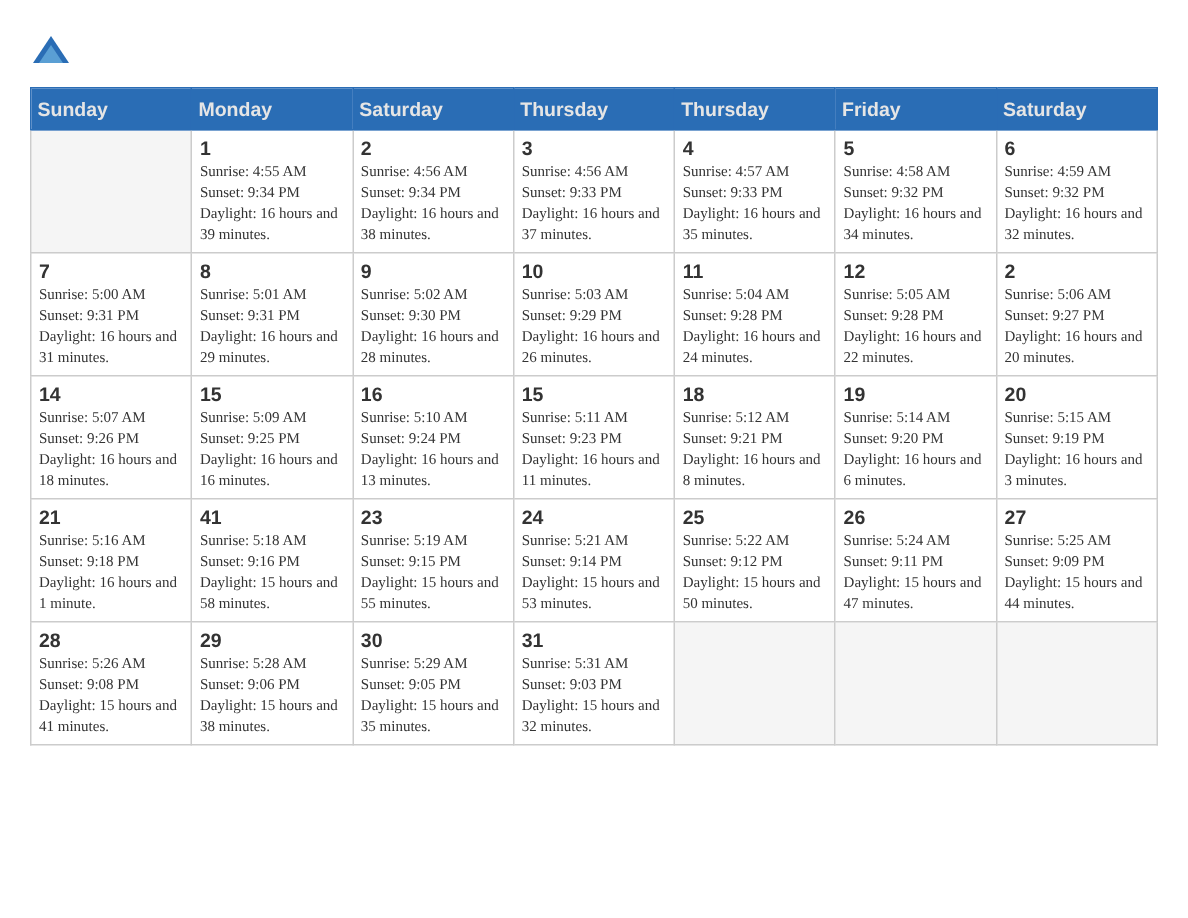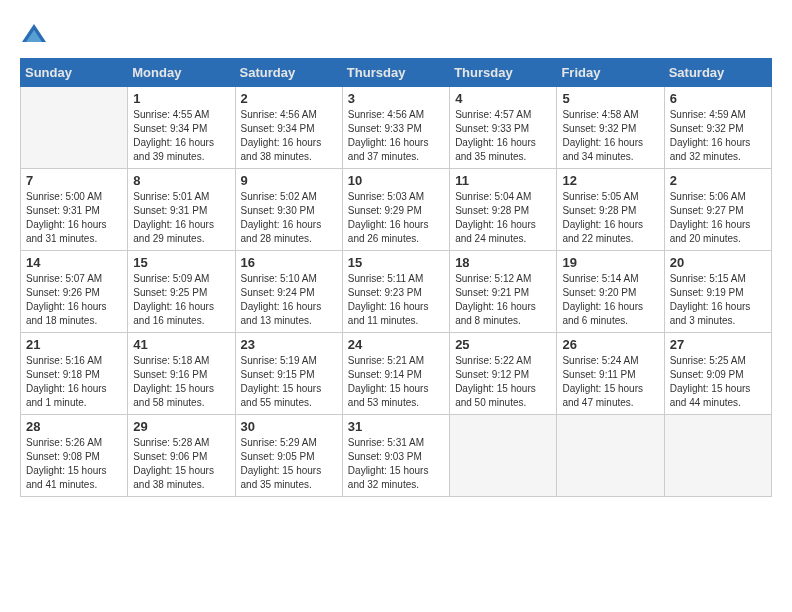--- a/index.html
+++ b/index.html
@@ -74,20 +74,21 @@
     .day-number {
       font-size: 13px;
       font-weight: bold;
       color: #333;
       margin-bottom: 2px;
     }
     .day-info {
       font-size: 10px;
       color: #333;
       line-height: 1.4;
+      font-family: Liberation Serif, serif;
     }
   </style>
 </head>
 <body>
 
 <div class="header">
   <div class="logo">
     <svg class="logo-icon" viewBox="0 0 28 28">
       <polygon points="14,4 26,22 2,22" fill="#2a6db5"></polygon>
       <polygon points="14,10 22,22 6,22" fill="#5a9fd4"></polygon>

